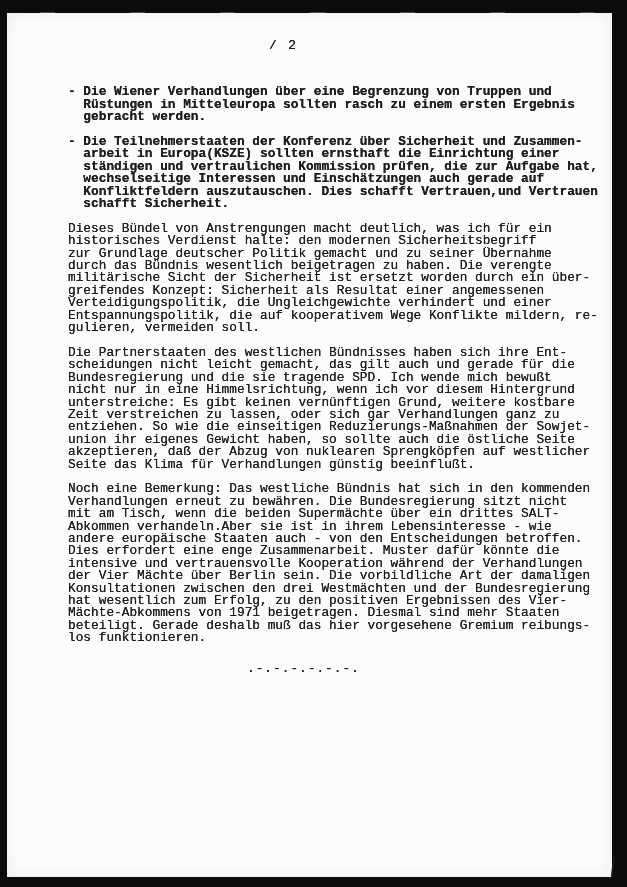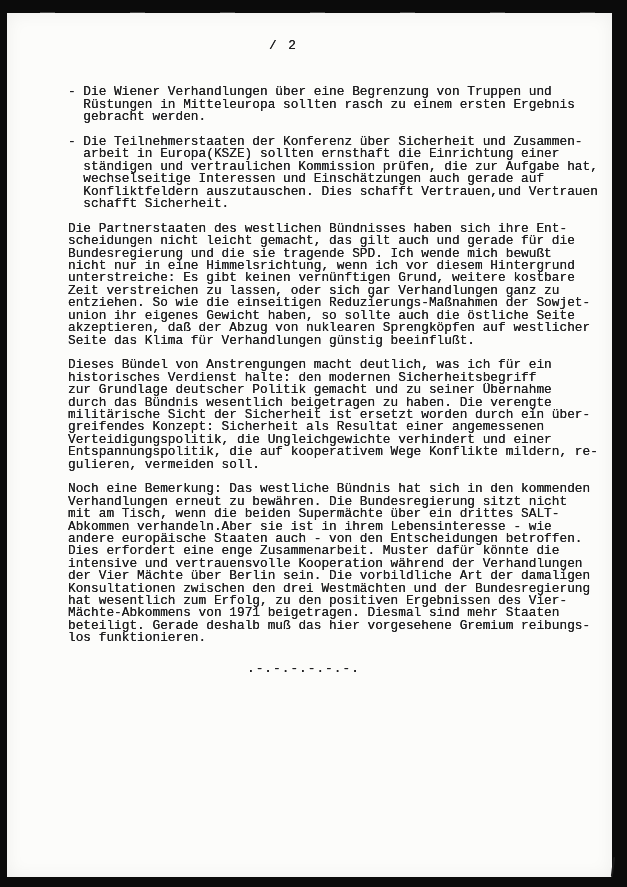--- a/index.html
+++ b/index.html
@@ -46,20 +46,21 @@
     letter-spacing: 2px;
   }
   .para, .bullet {
     white-space: pre-wrap;
     margin-bottom: 12.4px;
     max-width: 545px;
   }
   .bullet {
     padding-left: 2ch;
     text-indent: -2ch;
+    font-weight: bold;
   }
   .separator {
     margin-top: 18px;
     text-indent: 179px;
     letter-spacing: 1px;
   }
   
   .scan-artifact {
     position: absolute;
     right: 13px; bottom: 10px;
@@ -81,40 +82,40 @@
 Rüstungen in Mitteleuropa sollten rasch zu einem ersten Ergebnis
 gebracht werden.</div>
 
     <div class="bullet">- Die Teilnehmerstaaten der Konferenz über Sicherheit und Zusammen-
 arbeit in Europa(KSZE) sollten ernsthaft die Einrichtung einer
 ständigen und vertraulichen Kommission prüfen, die zur Aufgabe hat,
 wechselseitige Interessen und Einschätzungen auch gerade auf
 Konfliktfeldern auszutauschen. Dies schafft Vertrauen,und Vertrauen
 schafft Sicherheit.</div>
 
+    <div class="para">Dieses Bündel von Anstrengungen macht deutlich, was ich für ein
+historisches Verdienst halte: den modernen Sicherheitsbegriff
+zur Grundlage deutscher Politik gemacht und zu seiner Übernahme
+durch das Bündnis wesentlich beigetragen zu haben. Die verengte
+militärische Sicht der Sicherheit ist ersetzt worden durch ein über-
+greifendes Konzept: Sicherheit als Resultat einer angemessenen
+Verteidigungspolitik, die Ungleichgewichte verhindert und einer
+Entspannungspolitik, die auf kooperativem Wege Konflikte mildern, re-
+gulieren, vermeiden soll.</div>
+
     <div class="para">Die Partnerstaaten des westlichen Bündnisses haben sich ihre Ent-
 scheidungen nicht leicht gemacht, das gilt auch und gerade für die
 Bundesregierung und die sie tragende SPD. Ich wende mich bewußt
 nicht nur in eine Himmelsrichtung, wenn ich vor diesem Hintergrund
 unterstreiche: Es gibt keinen vernünftigen Grund, weitere kostbare
 Zeit verstreichen zu lassen, oder sich gar Verhandlungen ganz zu
 entziehen. So wie die einseitigen Reduzierungs-Maßnahmen der Sowjet-
 union ihr eigenes Gewicht haben, so sollte auch die östliche Seite
 akzeptieren, daß der Abzug von nuklearen Sprengköpfen auf westlicher
 Seite das Klima für Verhandlungen günstig beeinflußt.</div>
-
-    <div class="para">Dieses Bündel von Anstrengungen macht deutlich, was ich für ein
-historisches Verdienst halte: den modernen Sicherheitsbegriff
-zur Grundlage deutscher Politik gemacht und zu seiner Übernahme
-durch das Bündnis wesentlich beigetragen zu haben. Die verengte
-militärische Sicht der Sicherheit ist ersetzt worden durch ein über-
-greifendes Konzept: Sicherheit als Resultat einer angemessenen
-Verteidigungspolitik, die Ungleichgewichte verhindert und einer
-Entspannungspolitik, die auf kooperativem Wege Konflikte mildern, re-
-gulieren, vermeiden soll.</div>
 
     <div class="para">Noch eine Bemerkung: Das westliche Bündnis hat sich in den kommenden
 Verhandlungen erneut zu bewähren. Die Bundesregierung sitzt nicht
 mit am Tisch, wenn die beiden Supermächte über ein drittes SALT-
 Abkommen verhandeln.Aber sie ist in ihrem Lebensinteresse - wie
 andere europäische Staaten auch - von den Entscheidungen betroffen.
 Dies erfordert eine enge Zusammenarbeit. Muster dafür könnte die
 intensive und vertrauensvolle Kooperation während der Verhandlungen
 der Vier Mächte über Berlin sein. Die vorbildliche Art der damaligen
 Konsultationen zwischen den drei Westmächten und der Bundesregierung

